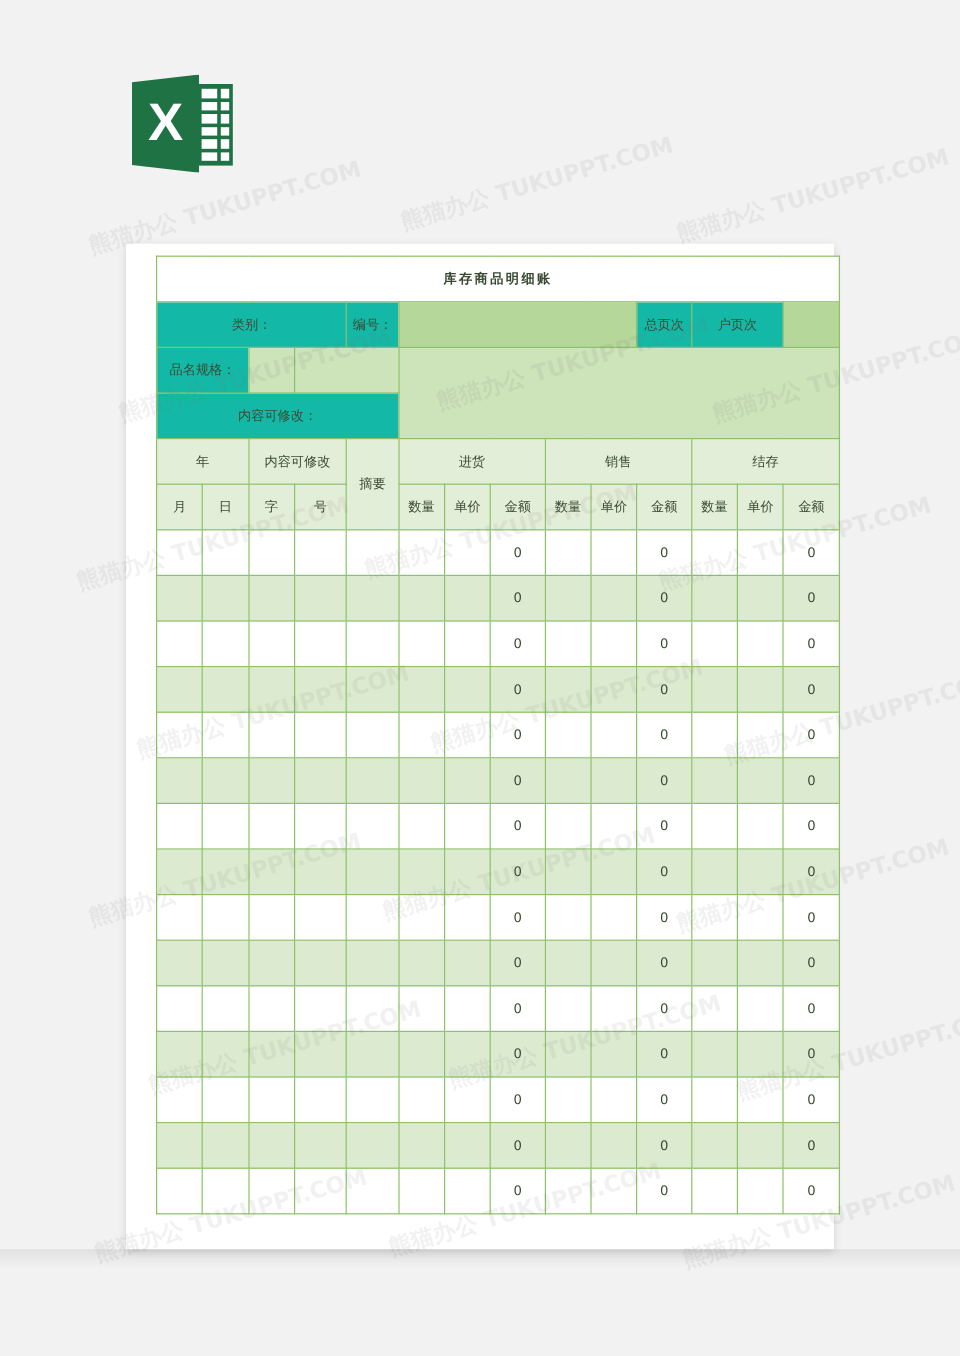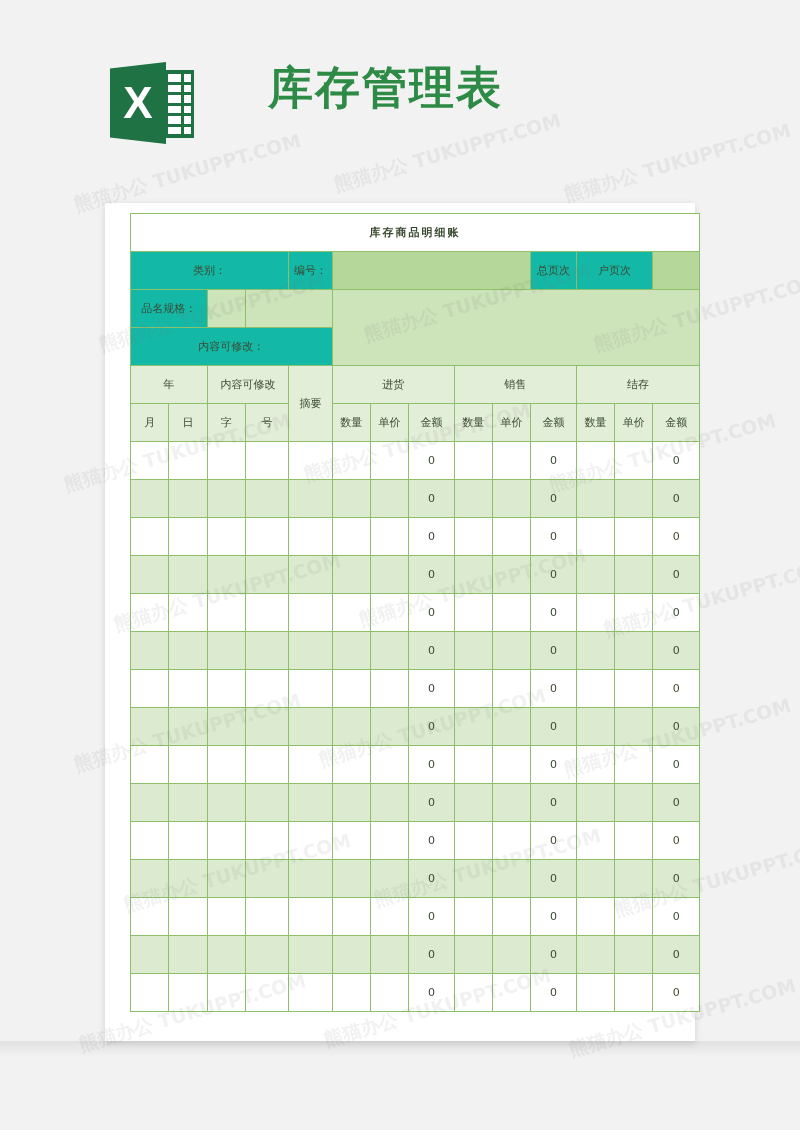--- a/index.html
+++ b/index.html
@@ -150,21 +150,20 @@
           <div class="gp-cell wide"></div>
           <div class="gp-cell"></div>
         </div>
       <div class="gp-row">
           <div class="gp-cell wide"></div>
           <div class="gp-cell"></div>
         </div>
     </div>
   </div>
 
-  <div id="banner-title">库存管理表</div>
 </div>
 
 <div id="page-sheet">
 
   <table id="ledger">
     <colgroup>
       <col style="width:37px">
         <col style="width:37px">
       <col style="width:37px">
         <col style="width:42px">

